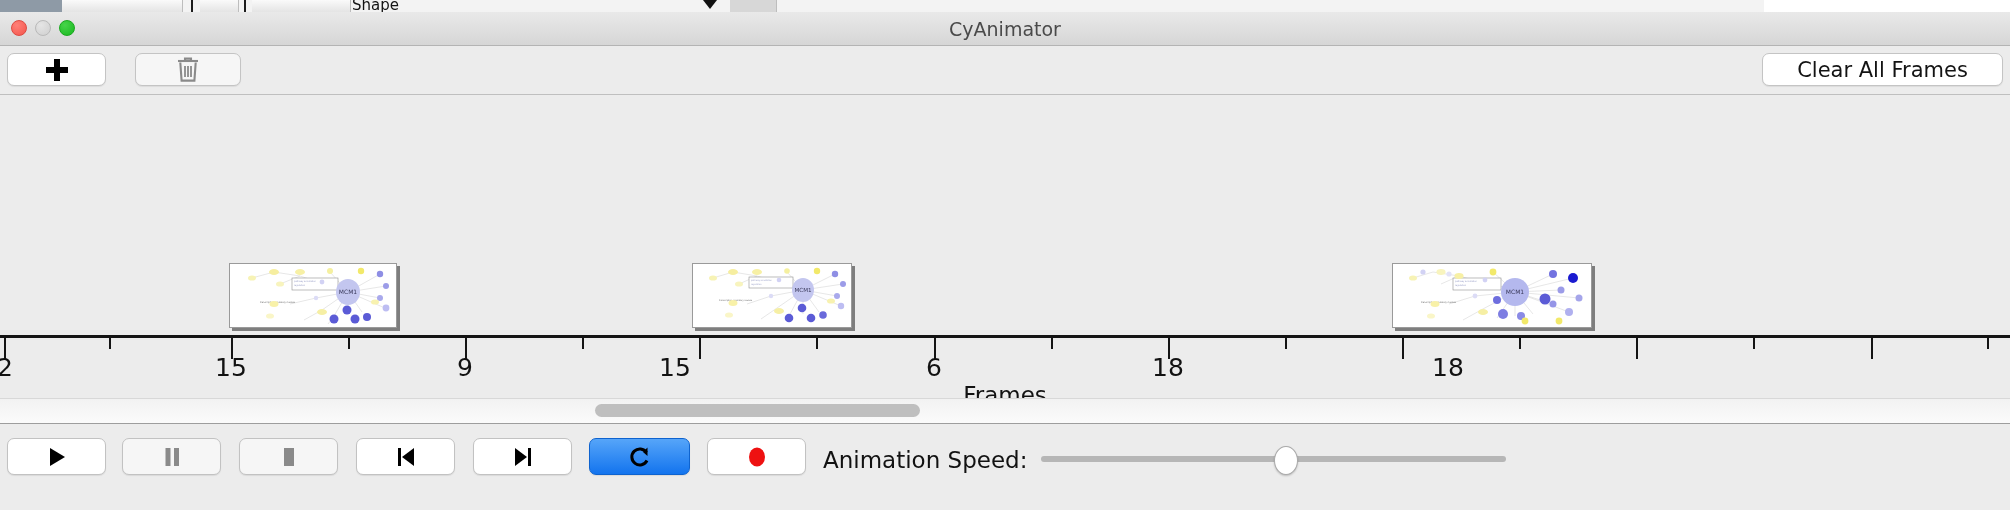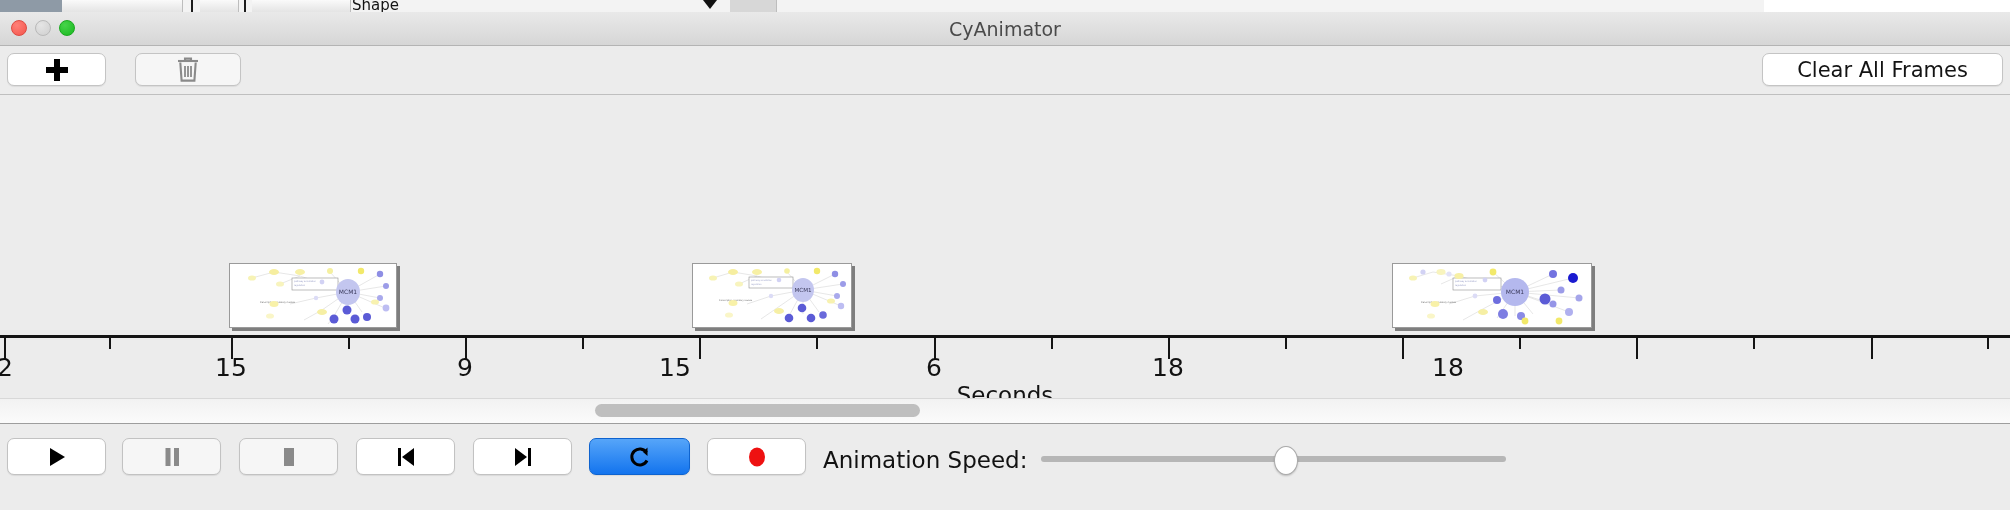--- a/index.html
+++ b/index.html
@@ -456,21 +456,21 @@
     <div class="tick minor" style="left:1987px;"></div>
 
     <div class="tick-label" style="left:5px;">2</div>
     <div class="tick-label" style="left:231px;">15</div>
     <div class="tick-label" style="left:465px;">9</div>
     <div class="tick-label" style="left:675px;">15</div>
     <div class="tick-label" style="left:934px;">6</div>
     <div class="tick-label" style="left:1168px;">18</div>
     <div class="tick-label" style="left:1448px;">18</div>
 
-    <div id="axis-title">Seconds</div>
+    <div id="axis-title">Frames</div>
   </div>
 
   <div id="hscroll">
     <div id="hscroll-thumb" style="left:595px; width:325px;"></div>
   </div>
 
   <div id="transport">
 
     <div class="pbtn enabled" style="left:7px; width:99px; height:37px;">
       <svg width="22" height="22" viewBox="0 0 22 22">

